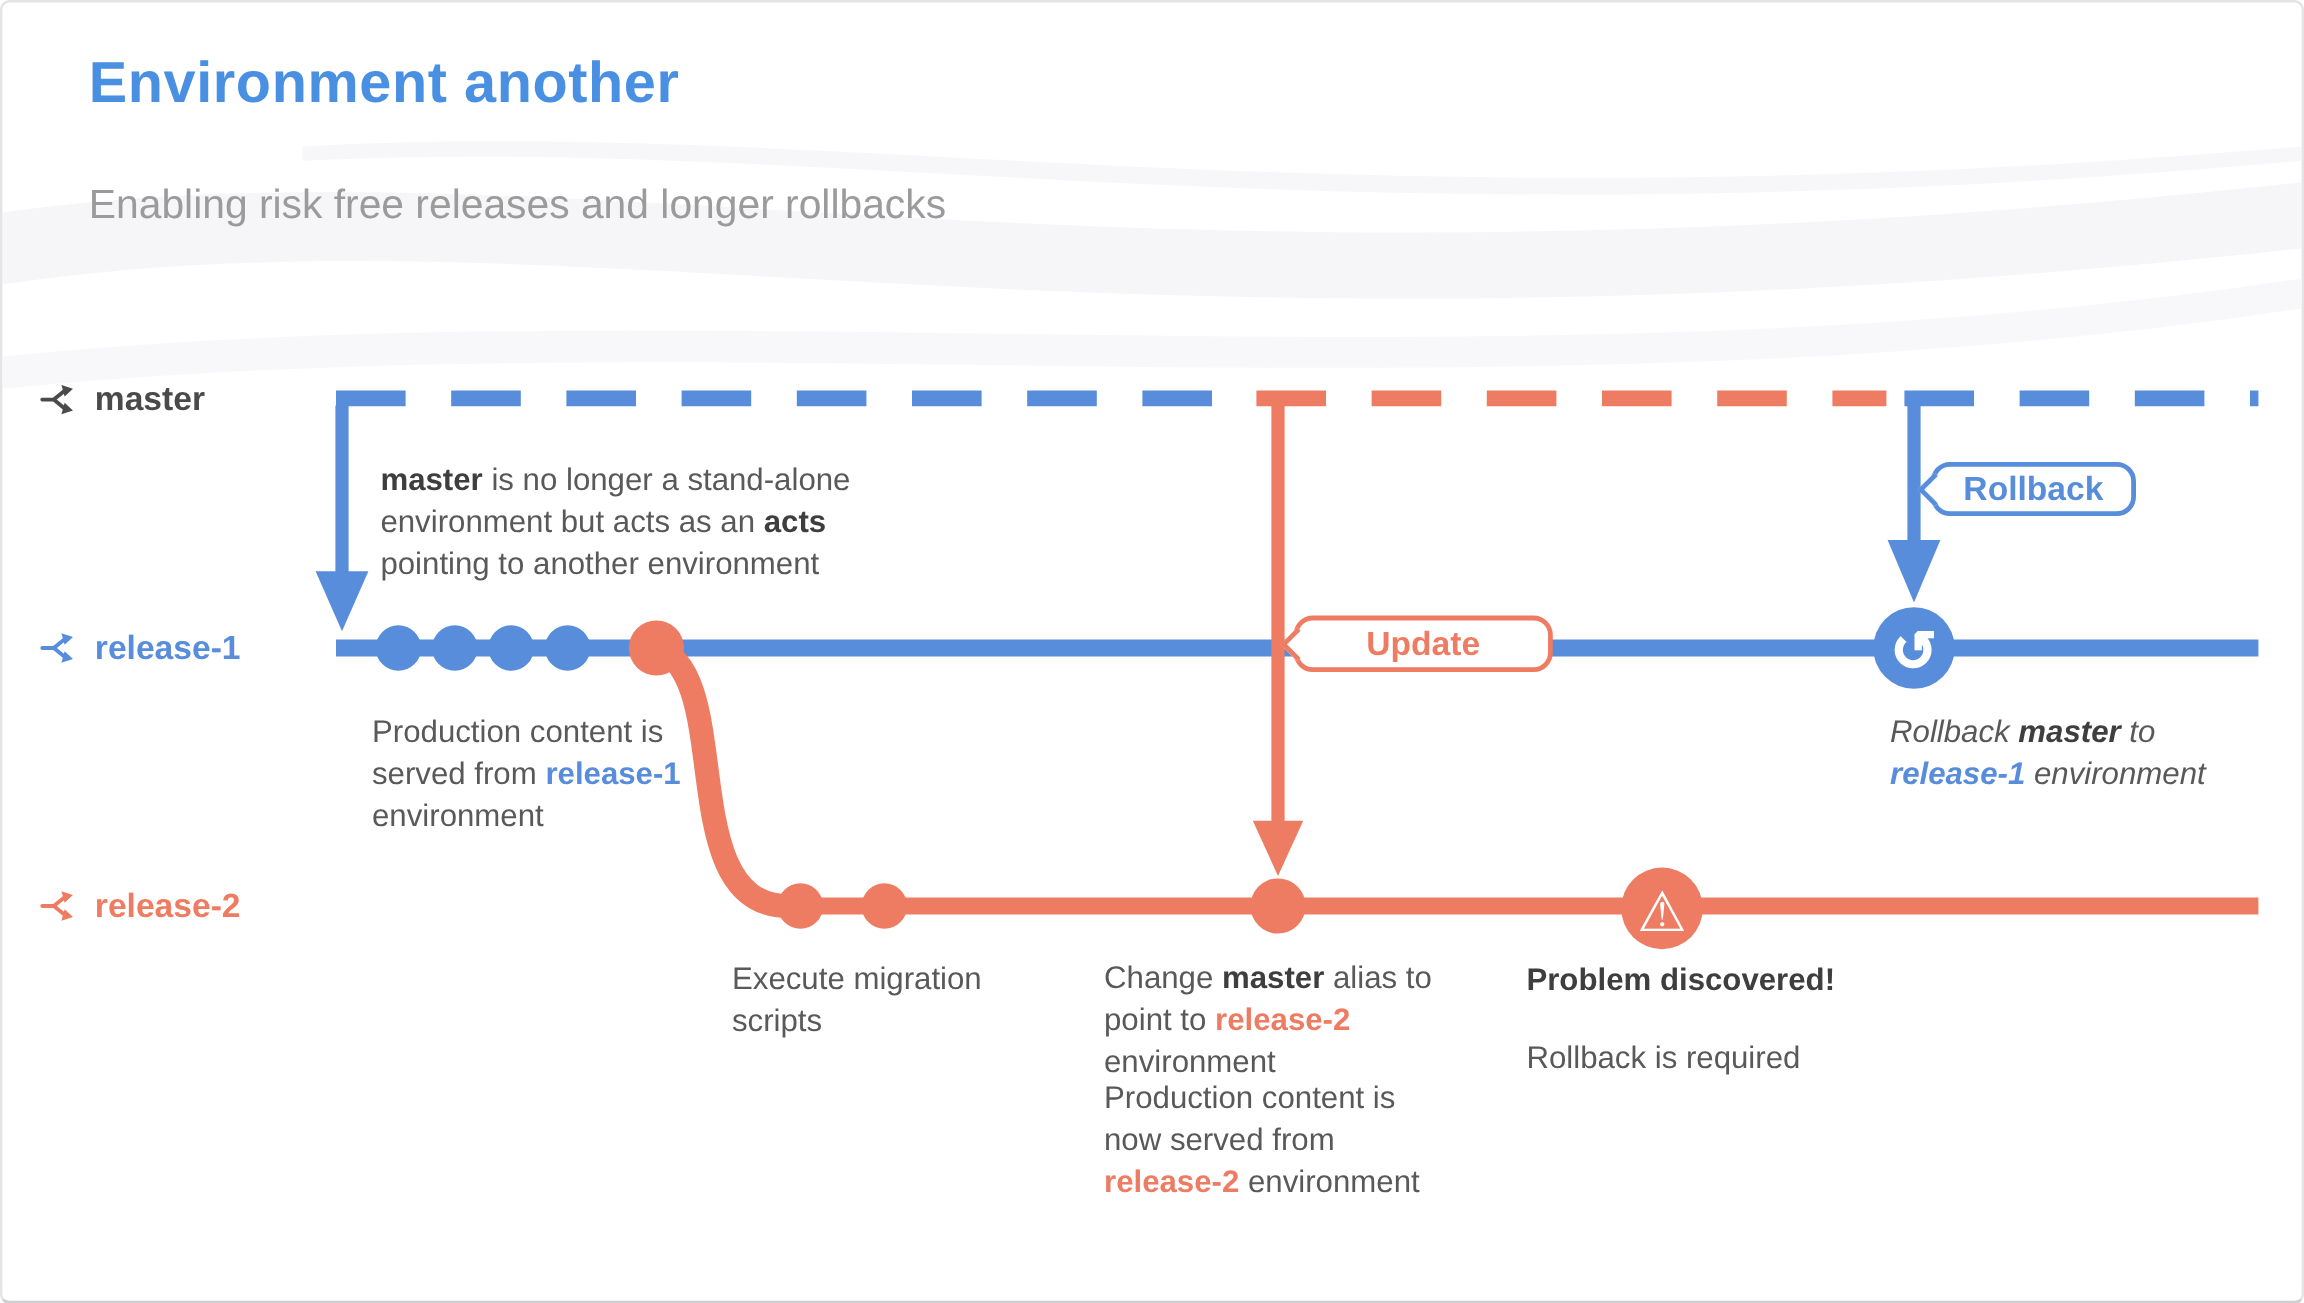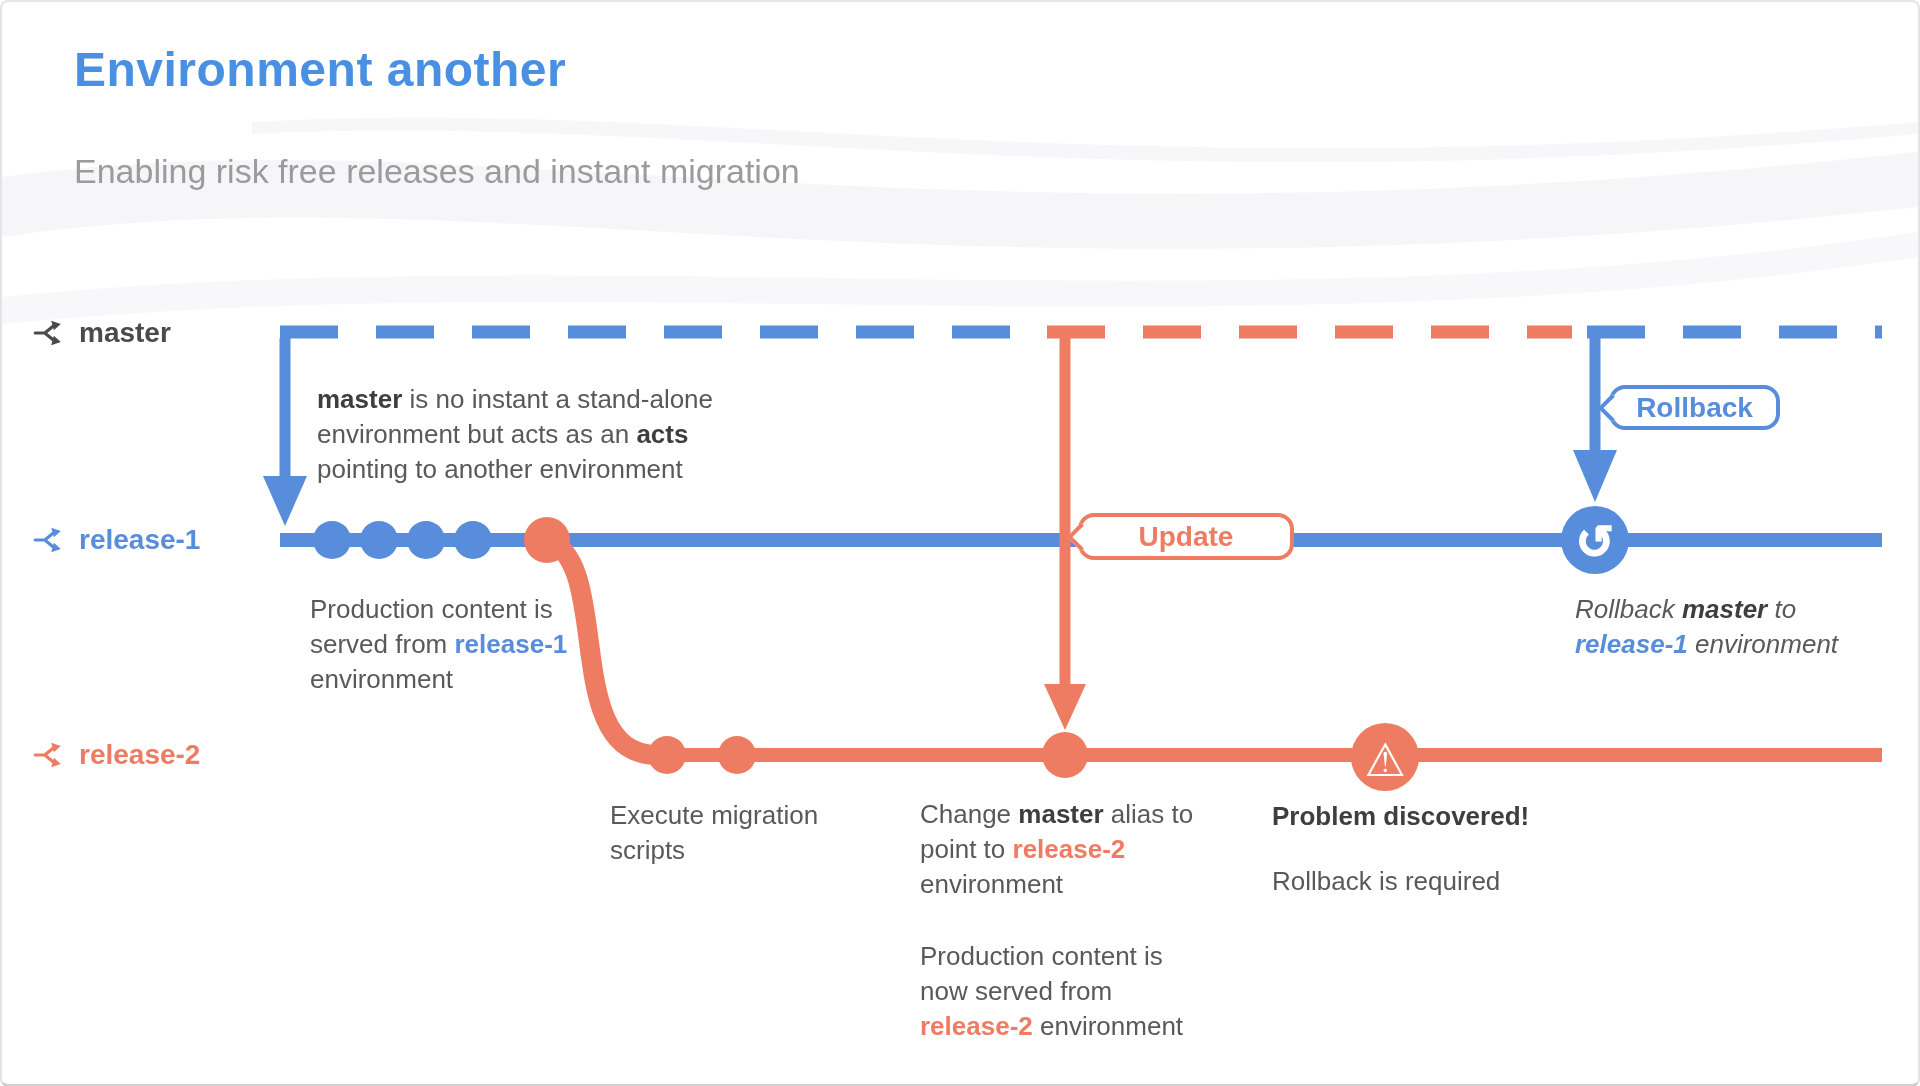--- a/index.html
+++ b/index.html
@@ -96,21 +96,21 @@
       <polygon points="1571,448 1615,448 1593,500" fill="var(--blue)"></polygon>
     </g>
 
     <g>
       <circle cx="1593" cy="538" r="34" fill="var(--blue)"></circle>
       <text x="1593" y="540" text-anchor="middle" dominant-baseline="central" font-family="DejaVu Sans, sans-serif" font-size="46" font-weight="bold" fill="#ffffff" stroke="#ffffff" stroke-width="1.4">↺</text>
     </g>
   </svg>
 
   <div class="abs title">Environment another</div>
-  <div class="abs subtitle">Enabling risk free releases and instant migration</div>
+  <div class="abs subtitle">Enabling risk free releases and longer rollbacks</div>
 
   <div class="abs lane lane-master" style="top:331px;z-index:2;">
     <svg width="32" height="32" viewBox="0 0 30 30">
       <path d="M3 15 L12 15 M12 15 L20 8.5 M12 15 L20 21.5" fill="none" stroke="currentColor" stroke-width="3" stroke-linecap="round"></path>
       <polygon points="18,3.5 27,6.5 20.5,12.5" fill="currentColor"></polygon>
       <polygon points="20.5,17.5 27,23.5 18,26.5" fill="currentColor"></polygon>
     </svg>
     <span>master</span>
   </div>
   <div class="abs lane lane-r1" style="top:538px;z-index:2;">
@@ -130,29 +130,29 @@
     <span>release-2</span>
   </div>
 
   <div class="abs bubble bubble-update">
     <span>Update</span>
   </div>
   <div class="abs bubble bubble-rollback">
     <span>Rollback</span>
   </div>
 
-  <div class="abs note" style="left:315px;top:380px;width:420px;z-index:2;"><span class="seg-b">master</span><span> is no instant a stand-alone environment but acts as an </span><span class="seg-b">acts</span><span> pointing to another environment</span></div>
+  <div class="abs note" style="left:315px;top:380px;width:420px;z-index:2;"><span class="seg-b">master</span><span> is no longer a stand-alone environment but acts as an </span><span class="seg-b">acts</span><span> pointing to another environment</span></div>
 
   <div class="abs note" style="left:263px;top:590px;width:280px;z-index:2;margin-left:45px;"><span>Production content is served from </span><span class="seg-blue">release-1</span><span> environment</span></div>
 
   <div class="abs note" style="left:608px;top:796px;width:235px;z-index:2;"><span>Execute migration scripts</span></div>
 
   <div class="abs note" style="left:918px;top:795px;width:300px;z-index:2;"><span>Change </span><span class="seg-b">master</span><span> alias to point to </span><span class="seg-orange">release-2</span><span> environment</span></div>
 
-  <div class="abs note" style="left:918px;top:937px;width:290px;z-index:2;"><span>Production content is now served from </span><span class="seg-orange">release-2</span><span> environment</span></div>
+  <div class="abs note" style="left:918px;top:895px;width:290px;z-index:2;"><span>Production content is now served from </span><span class="seg-orange">release-2</span><span> environment</span></div>
 
   <div class="abs note" style="left:1270px;top:797px;width:330px;z-index:2;"><span class="seg-b">Problem discovered!</span></div>
 
   <div class="abs note" style="left:1270px;top:862px;width:330px;z-index:2;"><span>Rollback is required</span></div>
 
   <div class="abs note" style="left:1573px;top:590px;width:300px;z-index:2;font-style:italic;"><span>Rollback </span><span class="seg-b">master</span><span> to </span><span class="seg-blue">release-1</span><span> environment</span></div>
 
 </div>
 
 </body></html>

